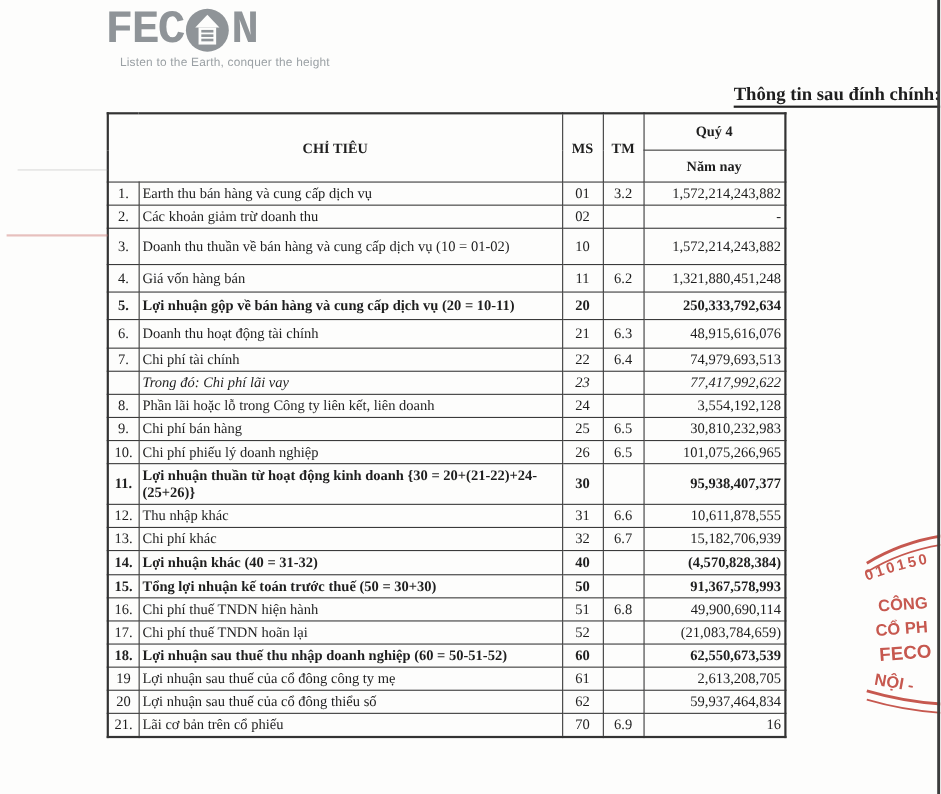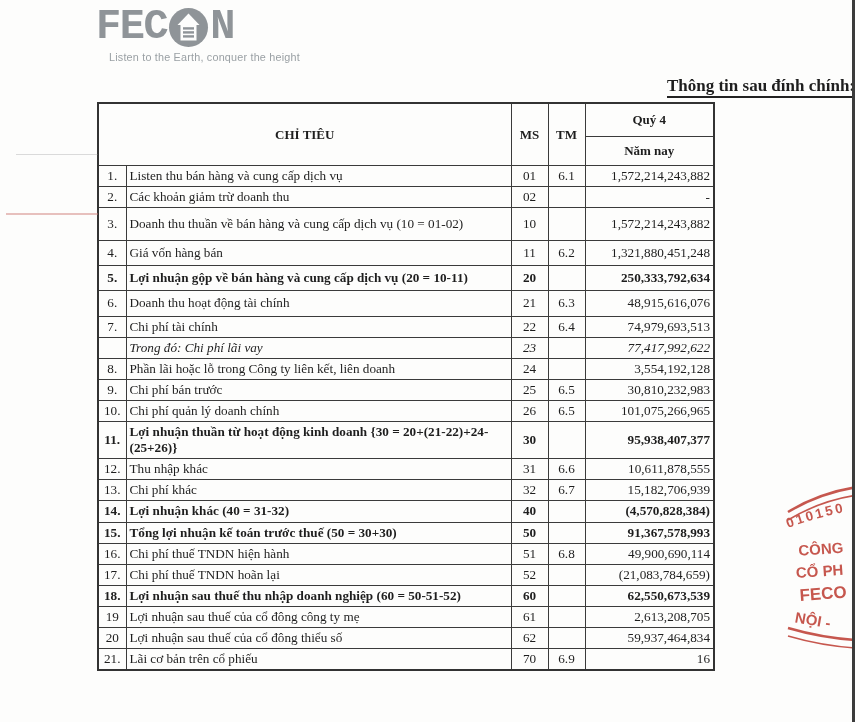--- a/index.html
+++ b/index.html
@@ -88,23 +88,23 @@
         <th rowspan="2">TM</th>
         <th>Quý 4</th>
       </tr>
       <tr class="h2">
         <th>Năm nay</th>
       </tr>
     </thead>
     <tbody>
         <tr>
           <td class="no">1.</td>
-          <td class="label">Listen thu bán hàng và cung cấp dịch vụ</td>
+          <td class="label">Earth thu bán hàng và cung cấp dịch vụ</td>
           <td class="ms">01</td>
-          <td class="tm">6.1</td>
+          <td class="tm">3.2</td>
           <td class="value">1,572,214,243,882</td>
         </tr>
         <tr>
           <td class="no">2.</td>
           <td class="label">Các khoản giảm trừ doanh thu</td>
           <td class="ms">02</td>
           <td class="tm"></td>
           <td class="value">-</td>
         </tr>
         <tr class="tall">
@@ -151,28 +151,28 @@
         </tr>
         <tr>
           <td class="no">8.</td>
           <td class="label">Phần lãi hoặc lỗ trong Công ty liên kết, liên doanh</td>
           <td class="ms">24</td>
           <td class="tm"></td>
           <td class="value">3,554,192,128</td>
         </tr>
         <tr>
           <td class="no">9.</td>
-          <td class="label">Chi phí bán trước</td>
+          <td class="label">Chi phí bán hàng</td>
           <td class="ms">25</td>
           <td class="tm">6.5</td>
           <td class="value">30,810,232,983</td>
         </tr>
         <tr>
           <td class="no">10.</td>
-          <td class="label">Chi phí quản lý doanh chính</td>
+          <td class="label">Chi phí phiếu lý doanh nghiệp</td>
           <td class="ms">26</td>
           <td class="tm">6.5</td>
           <td class="value">101,075,266,965</td>
         </tr>
         <tr class="bold">
           <td class="no">11.</td>
           <td class="label">Lợi nhuận thuần từ hoạt động kinh doanh {30 = 20+(21-22)+24-(25+26)}</td>
           <td class="ms">30</td>
           <td class="tm"></td>
           <td class="value">95,938,407,377</td>

